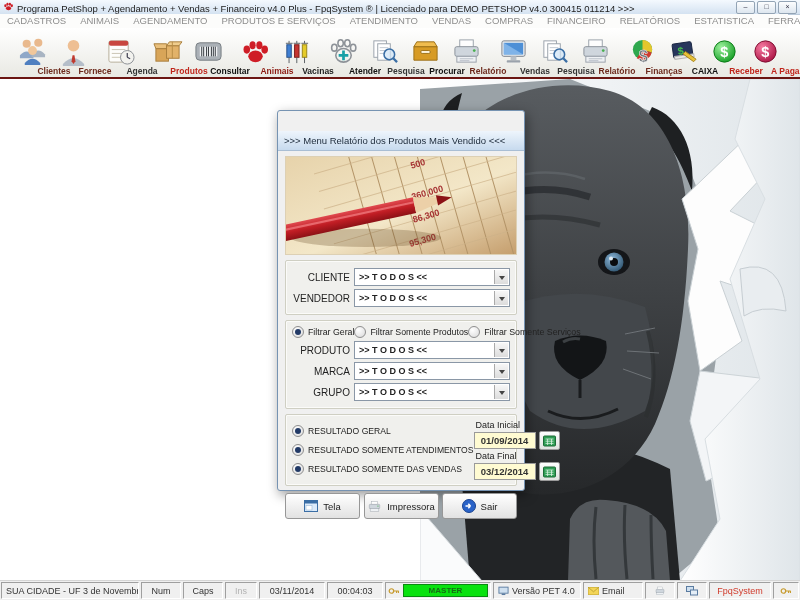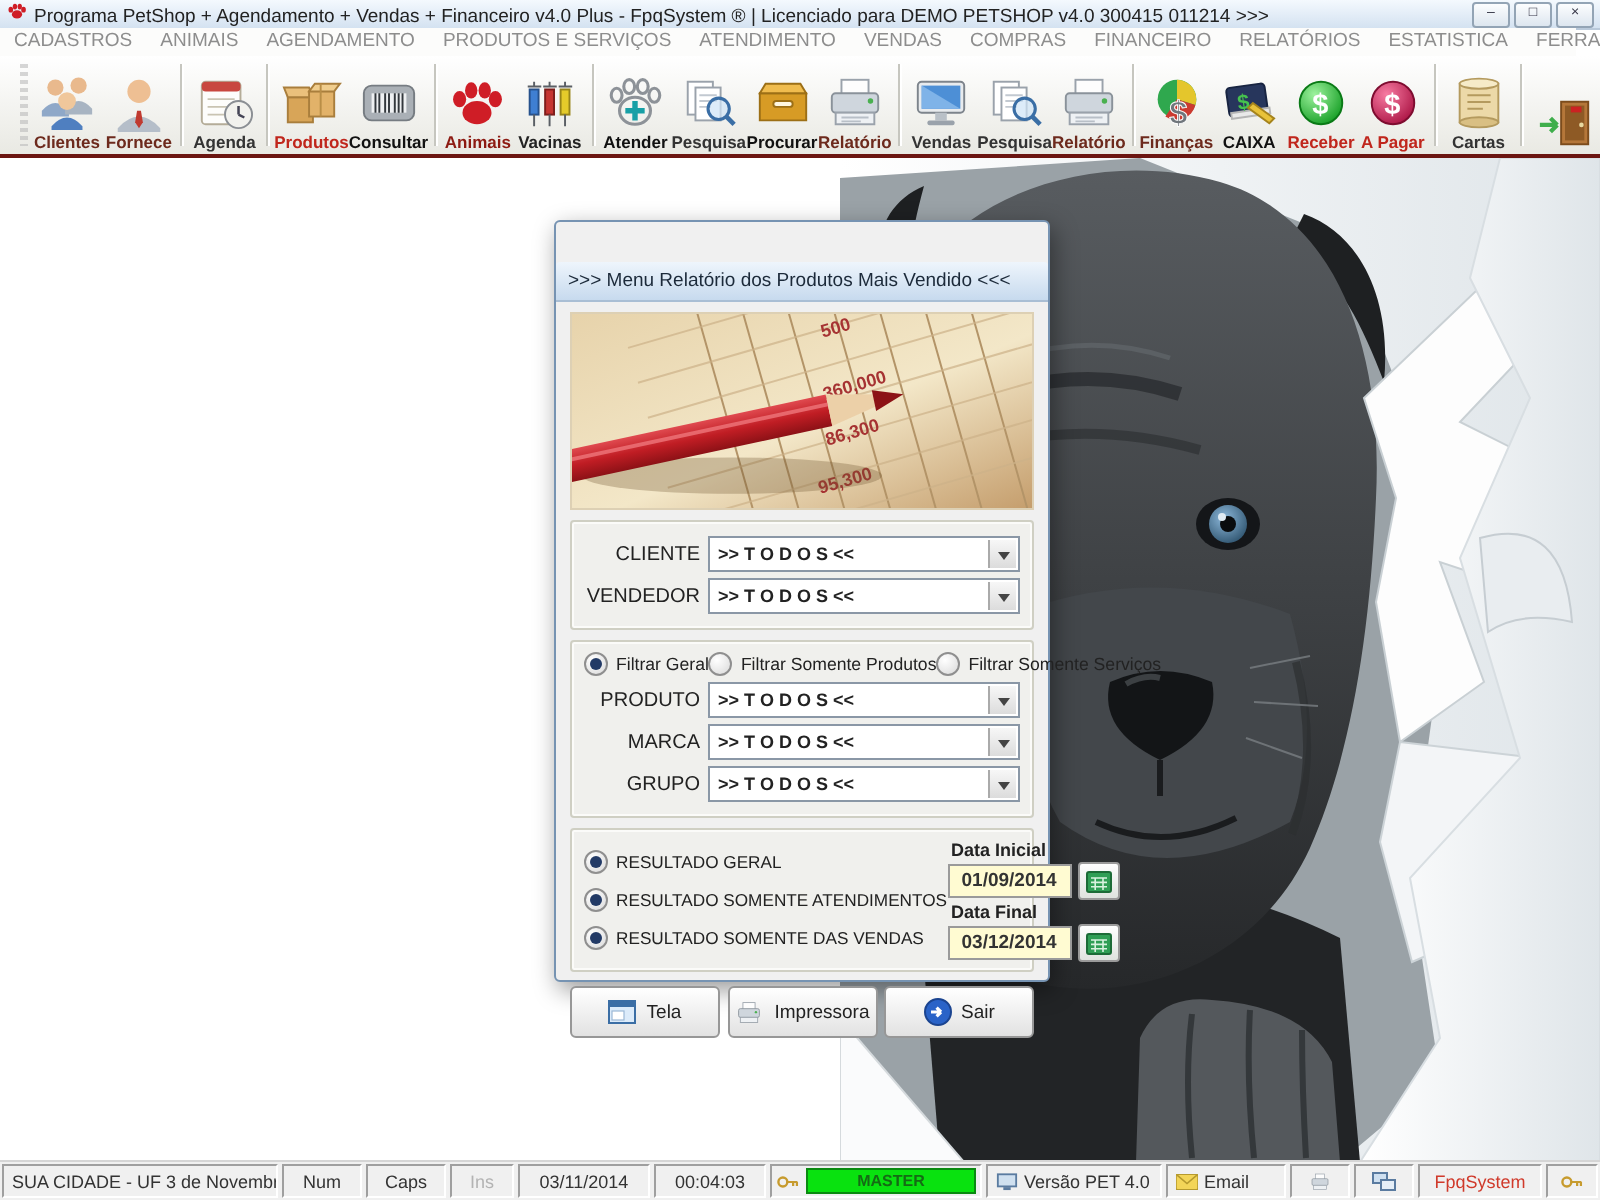--- a/index.html
+++ b/index.html
@@ -16,21 +16,21 @@
   .menubar{position:absolute;top:14px;left:0;right:12px;height:14px;background:#fcfcfb;
     border-bottom:1px solid #e6e6e2;display:flex;align-items:center;font-size:9.5px;color:#8d8d8d;}
   .menu-item{padding:0 7px;line-height:14px;cursor:pointer;white-space:nowrap;}
   
   .toolbar{position:absolute;top:28px;left:0;right:0;height:49px;display:flex;align-items:stretch;
     background:linear-gradient(#ffffff,#e9e9e3);padding-left:8px;}
   .grip{width:4px;margin:4px 2px;background:repeating-linear-gradient(#bbb 0 2px,transparent 2px 4px);opacity:.6;}
   .tb-item{width:41px;display:flex;flex-direction:column;align-items:center;justify-content:flex-end;
     padding:2px 0 1px;cursor:pointer;}
   .tb-item svg{width:33px;height:29px;display:block;}
-  .tb-label{font-size:8.5px;font-weight:bold;line-height:10px;white-space:nowrap;}
+  .tb-label{font-size:8.5px;font-weight:bold;line-height:10px;white-space:nowrap;margin-left:43px;}
   .tb-sep{width:1px;background:#c6c6bf;box-shadow:1px 0 0 #fff;margin:4px 3px;}
   .redline{position:absolute;top:77px;left:0;right:0;height:2px;background:#6b1511;}
   
   .workspace{position:absolute;top:79px;left:0;right:0;bottom:19px;background:#fff;overflow:hidden;}
   .puppy{position:absolute;top:0;right:0;width:380px;height:502px;}
   
   .dialog{position:absolute;left:277px;top:110px;width:246px;height:379px;background:#f0f0f0;
     border:1px solid #7693b2;border-radius:3px;box-shadow:2px 4px 12px rgba(0,0,0,.4);}
   .dlg-title{height:19px;line-height:19px;border-radius:2px 2px 0 0;padding-left:6px;font-size:9.5px;color:#1c2a3a;
     background:linear-gradient(#eef5fc,#c7daee);border-bottom:1px solid #a9bed4;margin-top:20px;}
@@ -48,21 +48,21 @@
   .combo .arrow i{width:0;height:0;border:3.5px solid transparent;border-top:4.5px solid #444;margin-top:4px;}
   .radio{width:10px;height:10px;border-radius:50%;border:1px solid #8f8f8f;
     background:radial-gradient(circle at 35% 30%,#fff,#d9d9d9);display:inline-block;position:relative;flex:none;margin-right:4px;}
   .radio.sel::after{content:"";position:absolute;inset:2px;border-radius:50%;background:#223a66;}
   .filter-row{display:flex;align-items:center;gap:0;font-size:8.8px;color:#222;margin:1px 0 3px;}
   .filter-row .opt{display:flex;align-items:center;cursor:pointer;white-space:nowrap;}
   .g3{display:flex;}
   .g3-left{flex:1;padding-top:6px;}
   .g3-left .opt{display:flex;align-items:center;font-size:8.6px;color:#222;margin-bottom:7px;cursor:pointer;white-space:nowrap;}
   .g3-right{width:88px;flex:none;}
-  .date-lbl{font-size:9px;color:#222;margin:1px 0 1px 2px;font-weight:bold;}
+  .date-lbl{font-size:9px;color:#222;margin:1px 0 1px 2px;}
   .date-row{display:flex;align-items:center;gap:3px;}
   .date-val{width:60px;height:15px;line-height:15px;background:#fffbd2;border:1px solid #9a9a9a;
     font-size:9.5px;font-weight:bold;text-align:center;color:#333;}
   .cal-btn{width:19px;height:17px;border:1px solid #9a9a9a;border-radius:2px;cursor:pointer;
     background:linear-gradient(#fefefe,#dfe3df);display:flex;align-items:center;justify-content:center;}
   .btn-row{display:flex;justify-content:space-between;margin-top:7px;}
   .btn{width:73px;height:24px;border:1px solid #979797;border-radius:3px;cursor:pointer;
     background:linear-gradient(#ffffff,#e2e2e2);display:flex;align-items:center;justify-content:center;gap:5px;
     font-size:9.5px;color:#222;}
   

